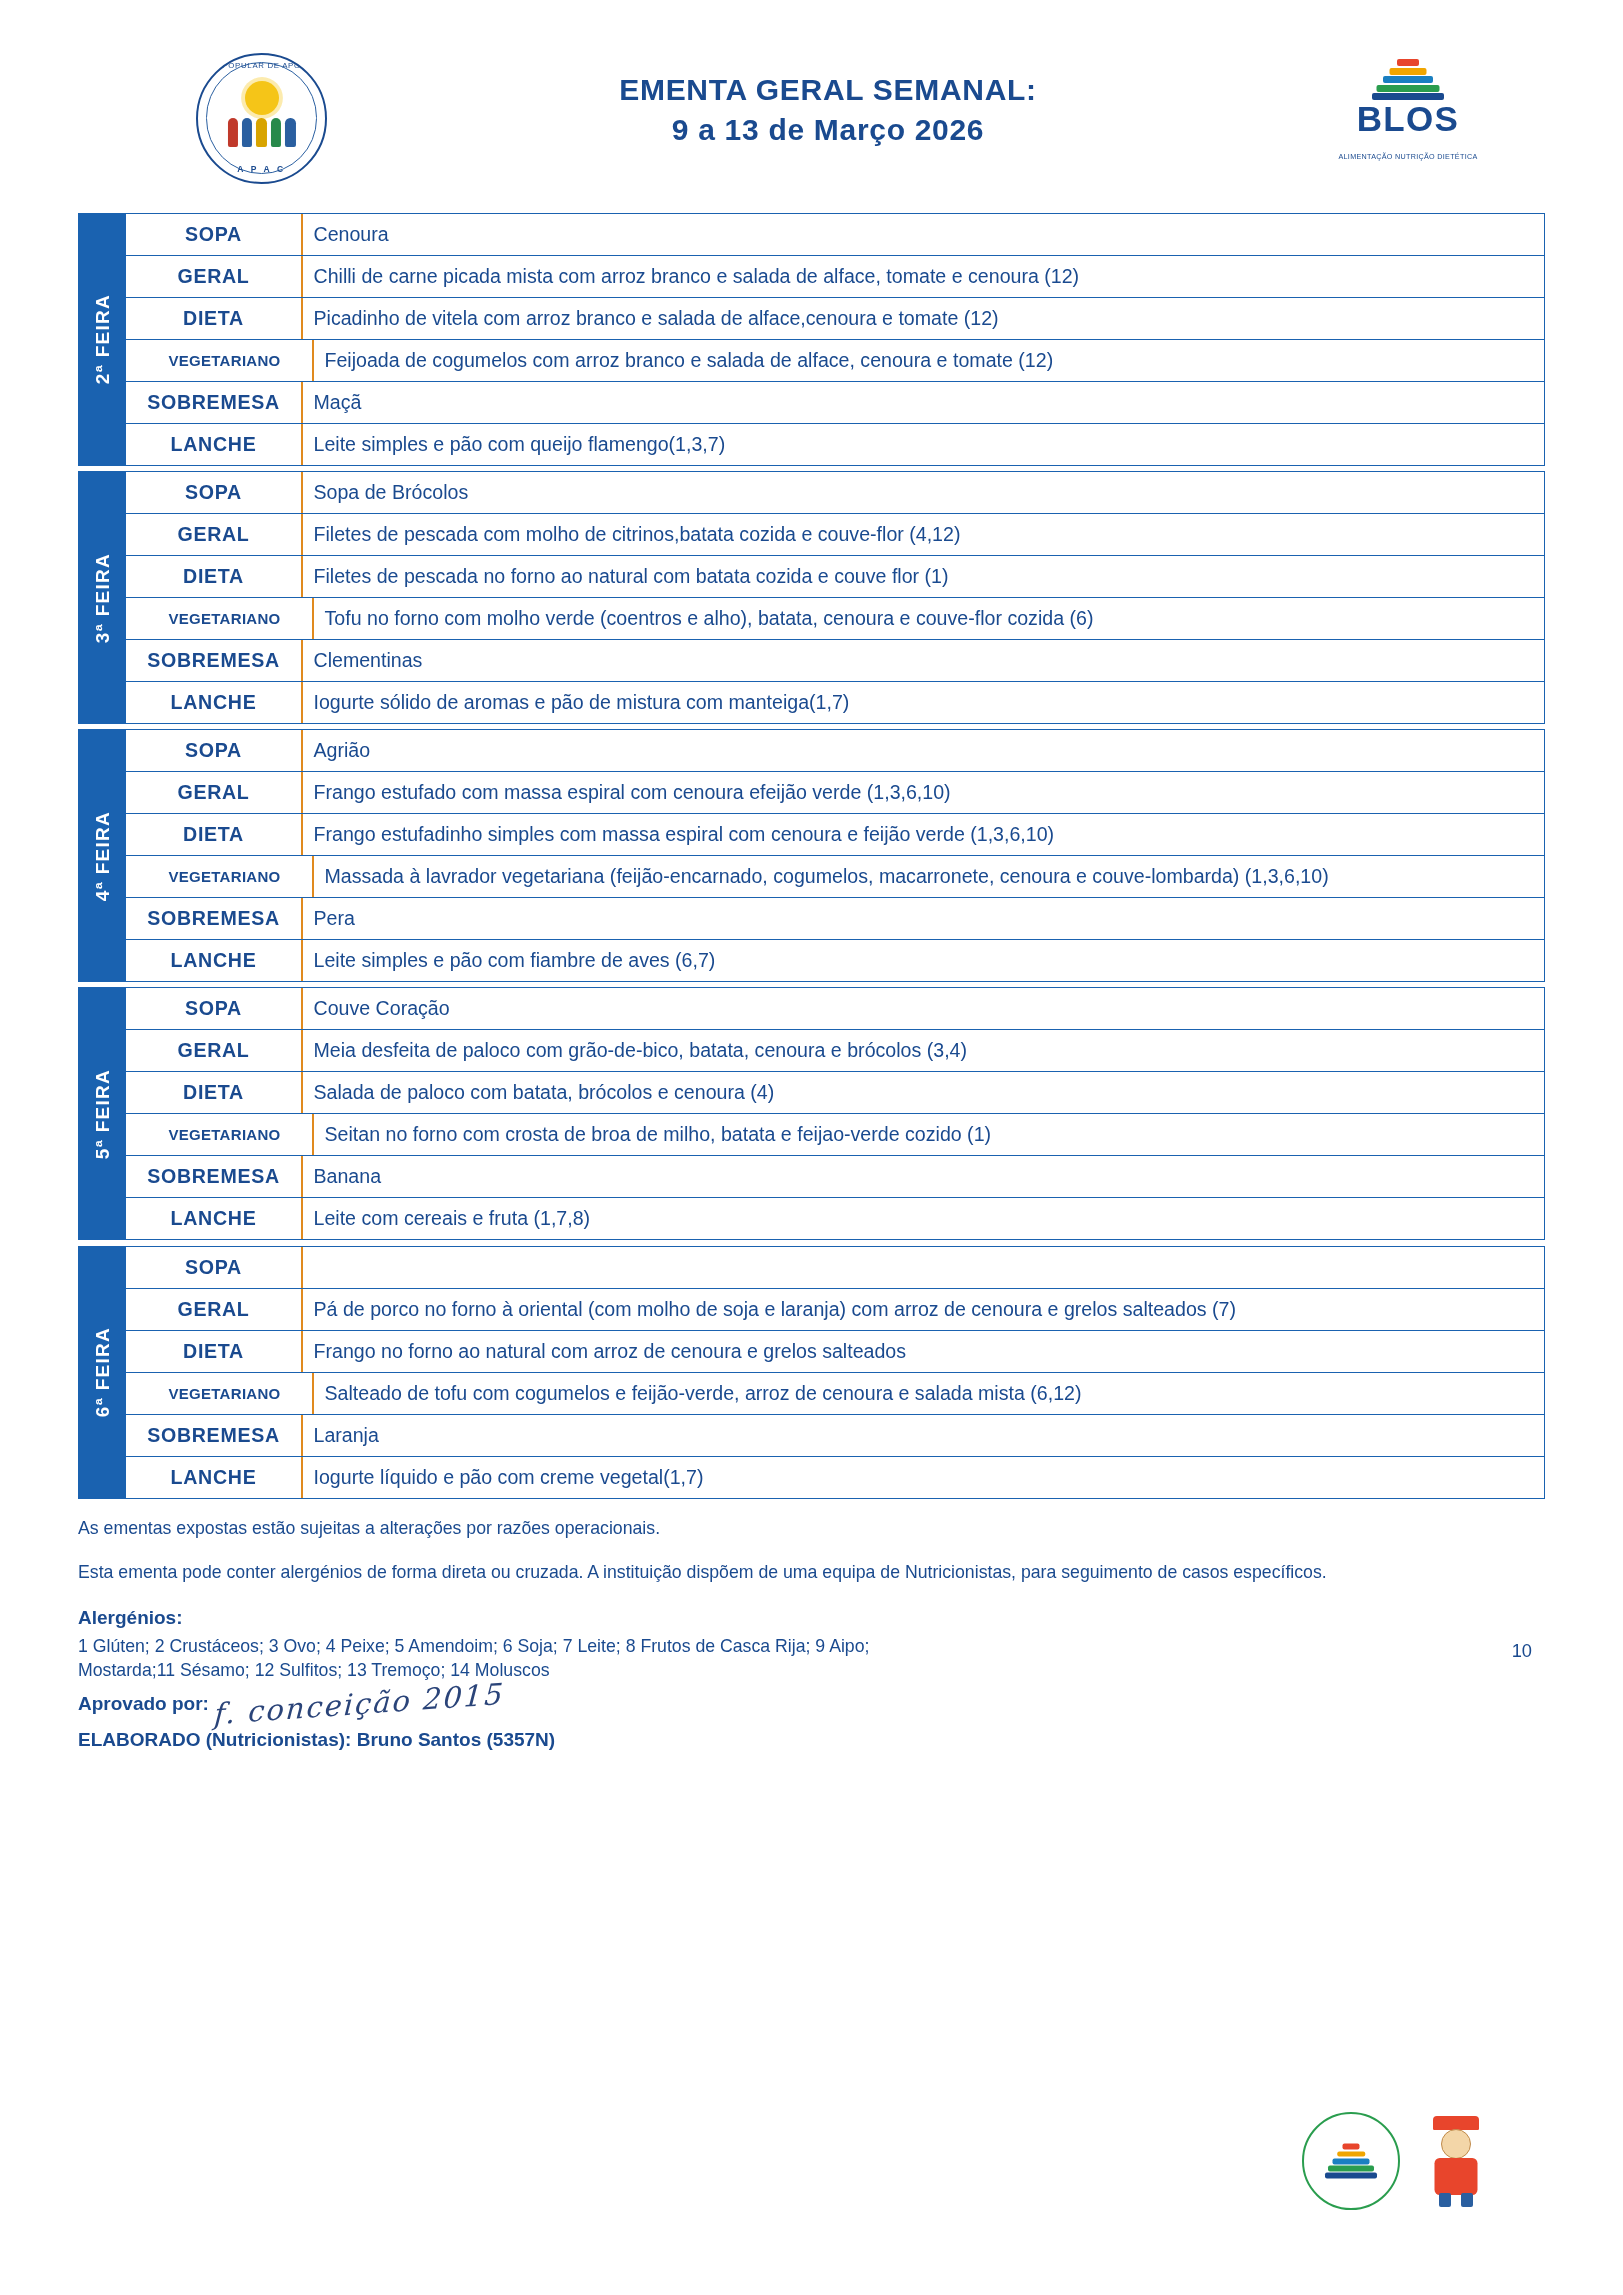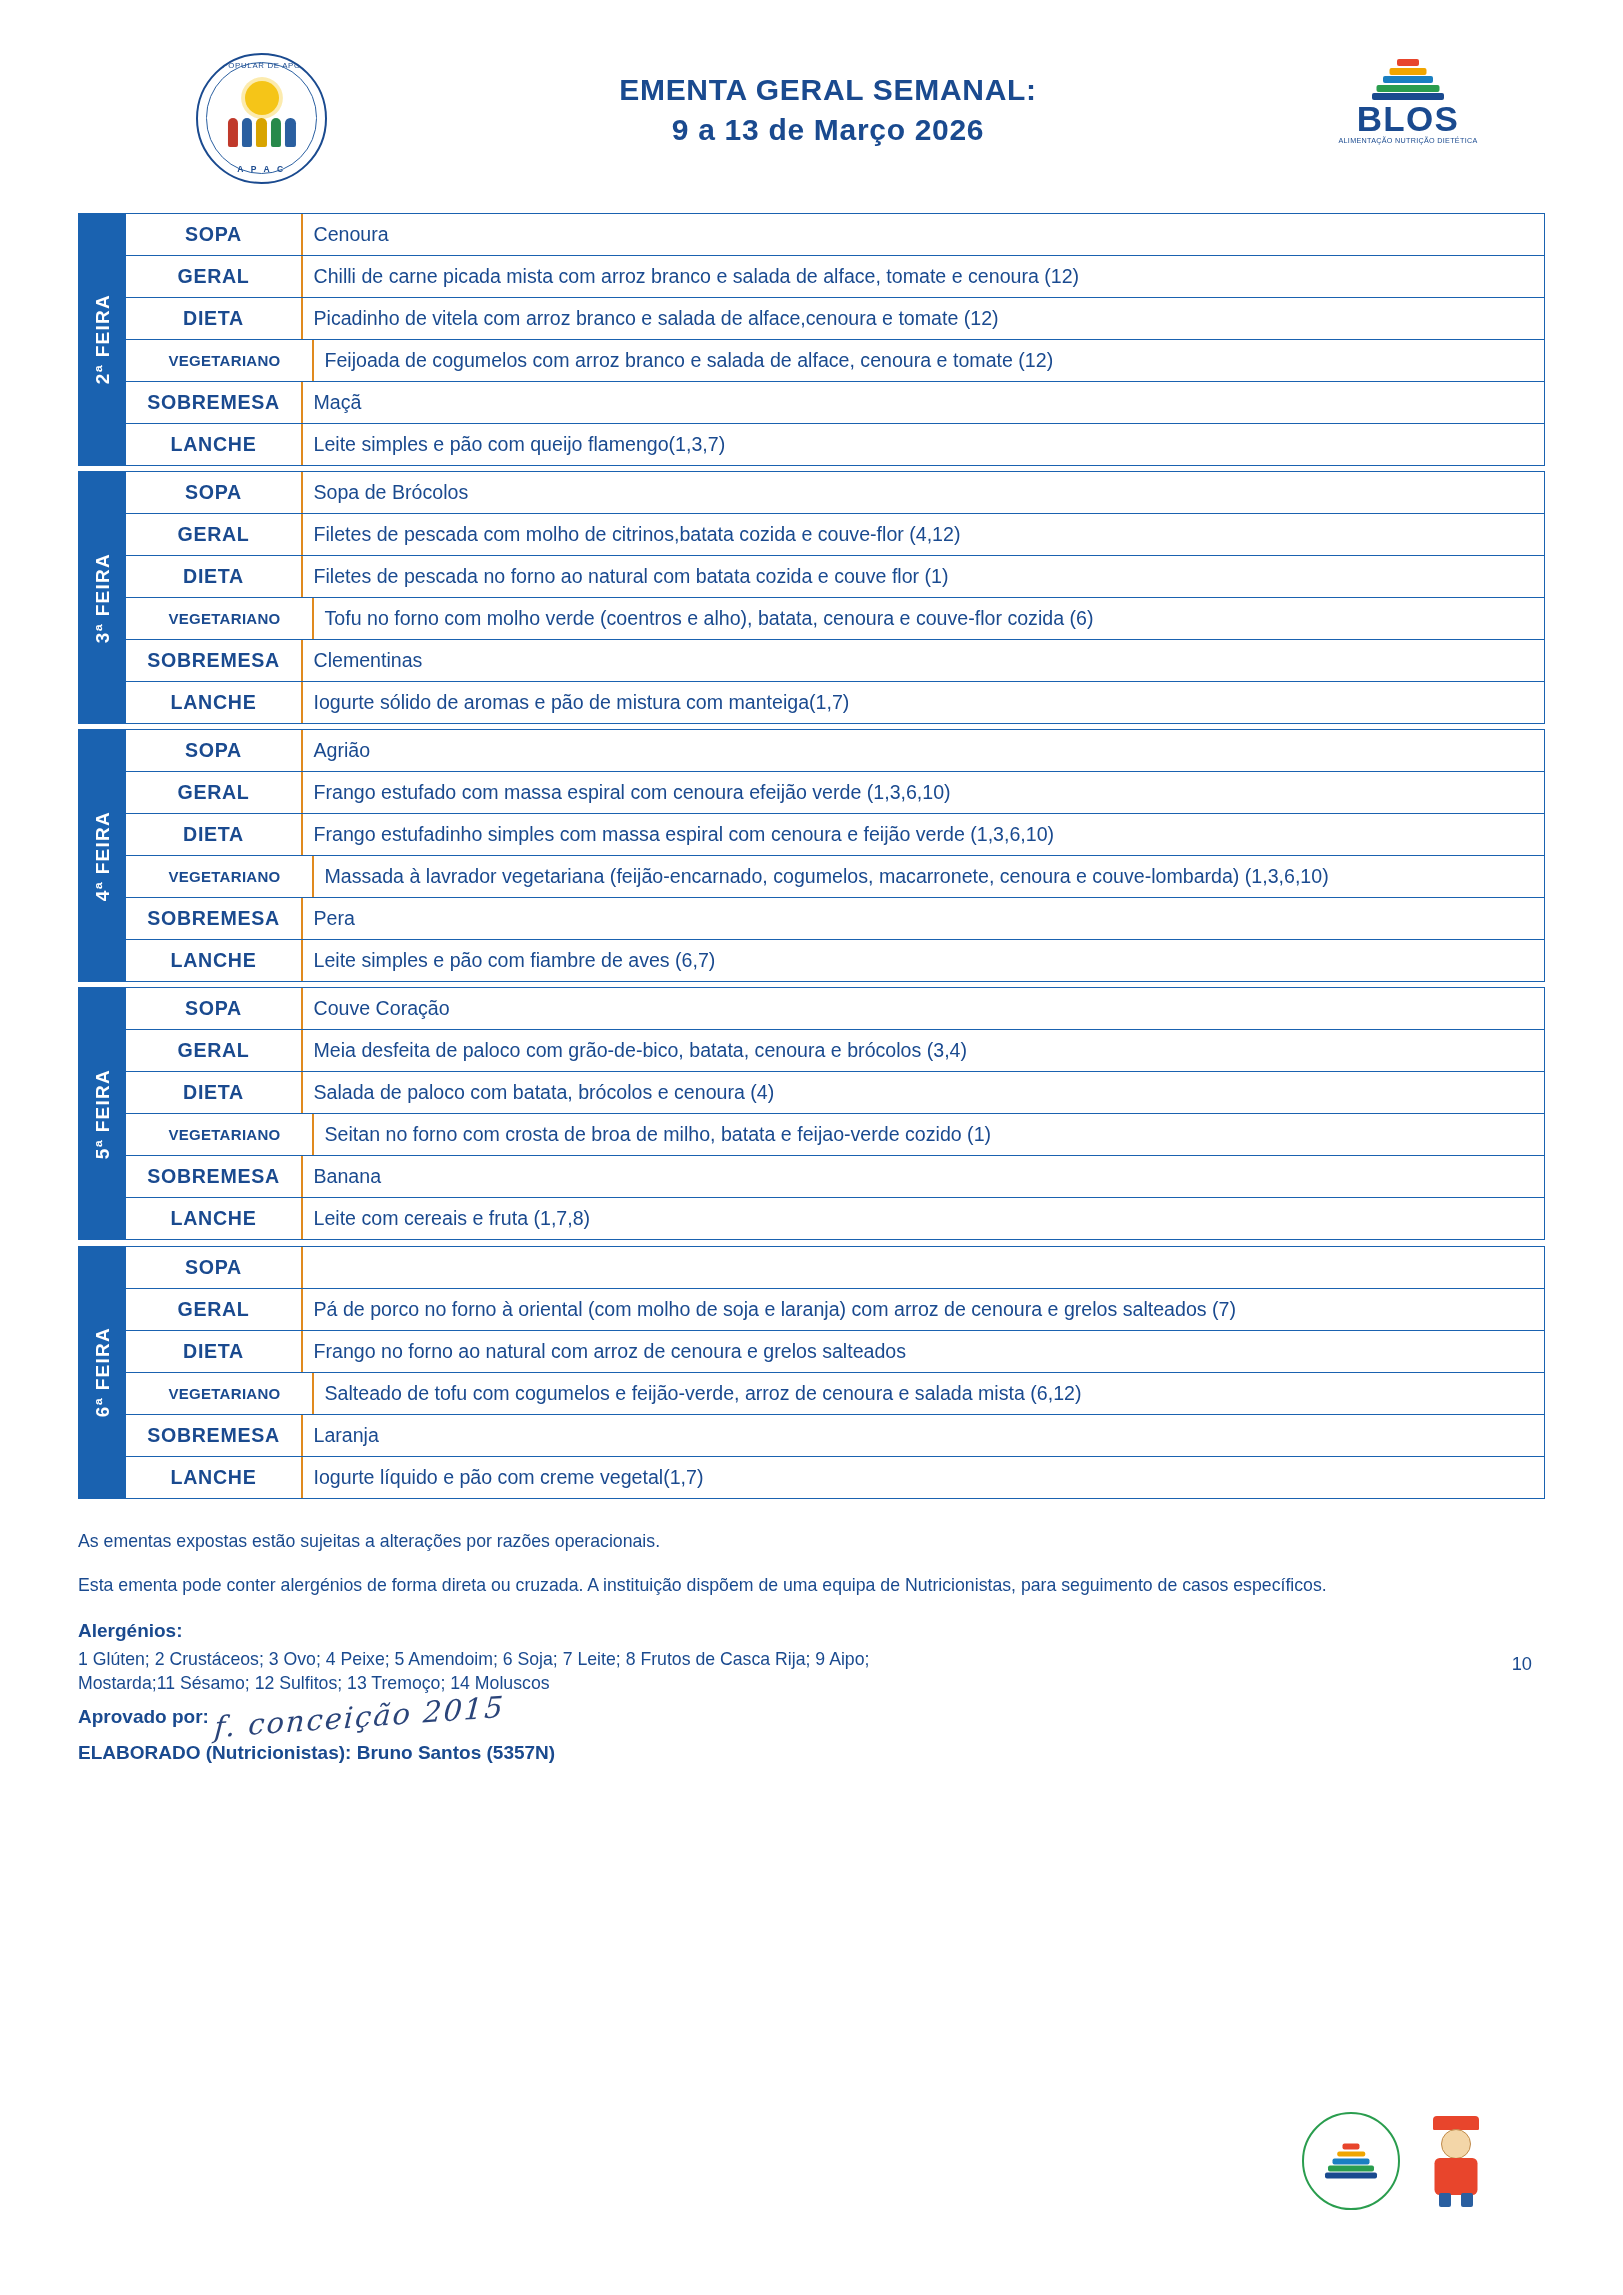--- a/index.html
+++ b/index.html
@@ -161,21 +161,21 @@
     font-weight: bold;
     letter-spacing: 1.3px;
     color: #1a4a8f;
     line-height: 1;
   }
   .blos-sub {
     font-size: 7.2px;
     letter-spacing: 0.3px;
     color: #1a4a8f;
     line-height: 1.35;
-    margin-top: 0;
+    margin-top: 16px;
   }
 
   
   .menu {
     margin-top: 3.9px;
     position: relative;
   }
   .day-block {
     display: flex;
     background: #1a62b0;
@@ -237,21 +237,21 @@
     align-items: center;
     font-size: 19.6px;
     color: #1a4a8f;
     padding: 5.2px 10.5px;
     line-height: 1.28;
     box-sizing: border-box;
   }
 
   
   .notes {
-    margin-top: 30px;
+    margin-top: 17px;
     font-size: 17.7px;
     color: #1a4a8f;
     line-height: 1.45;
   }
   .notes p { margin: 0 0 18.3px 0; }
   .allergen-title {
     font-weight: bold;
     font-size: 19px;
     margin: 0 0 2.6px 0;
   }

